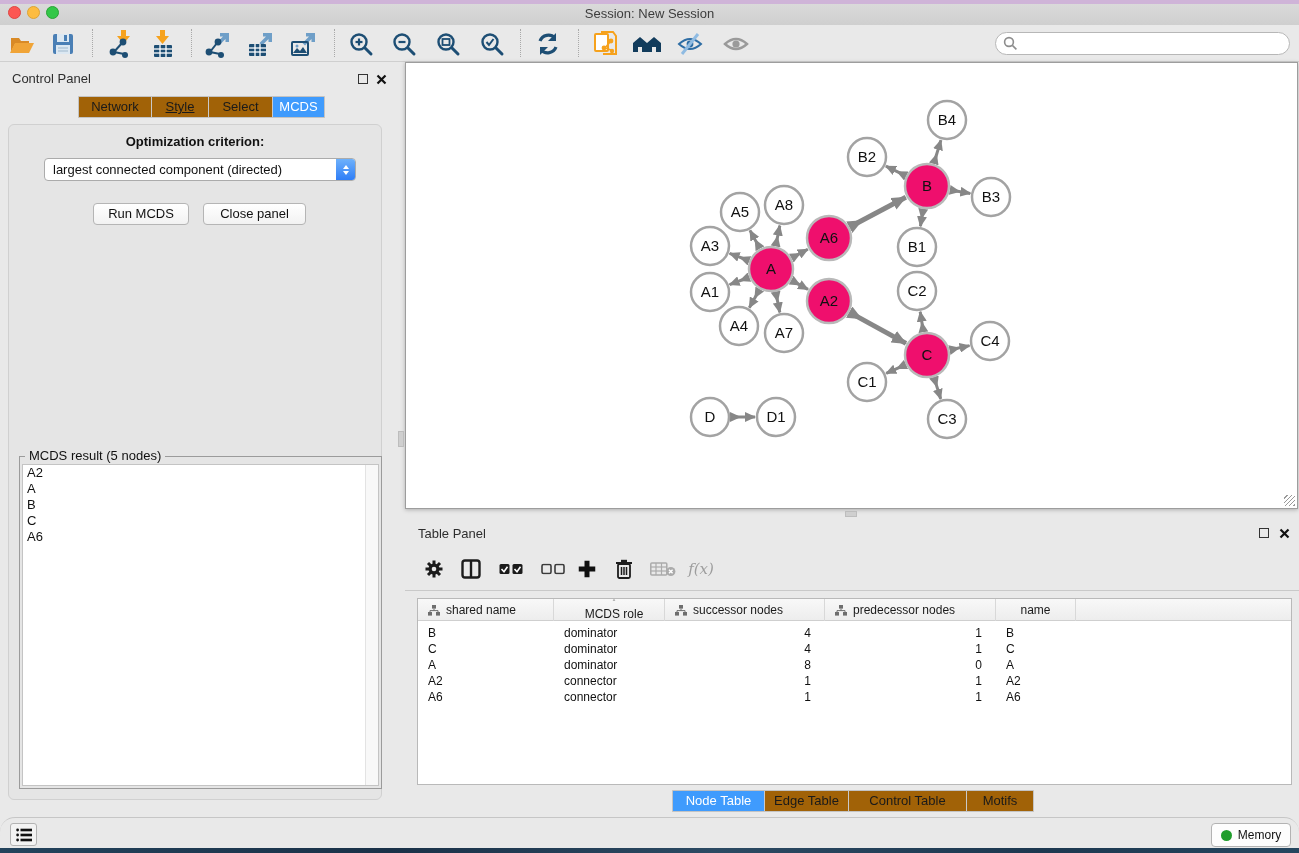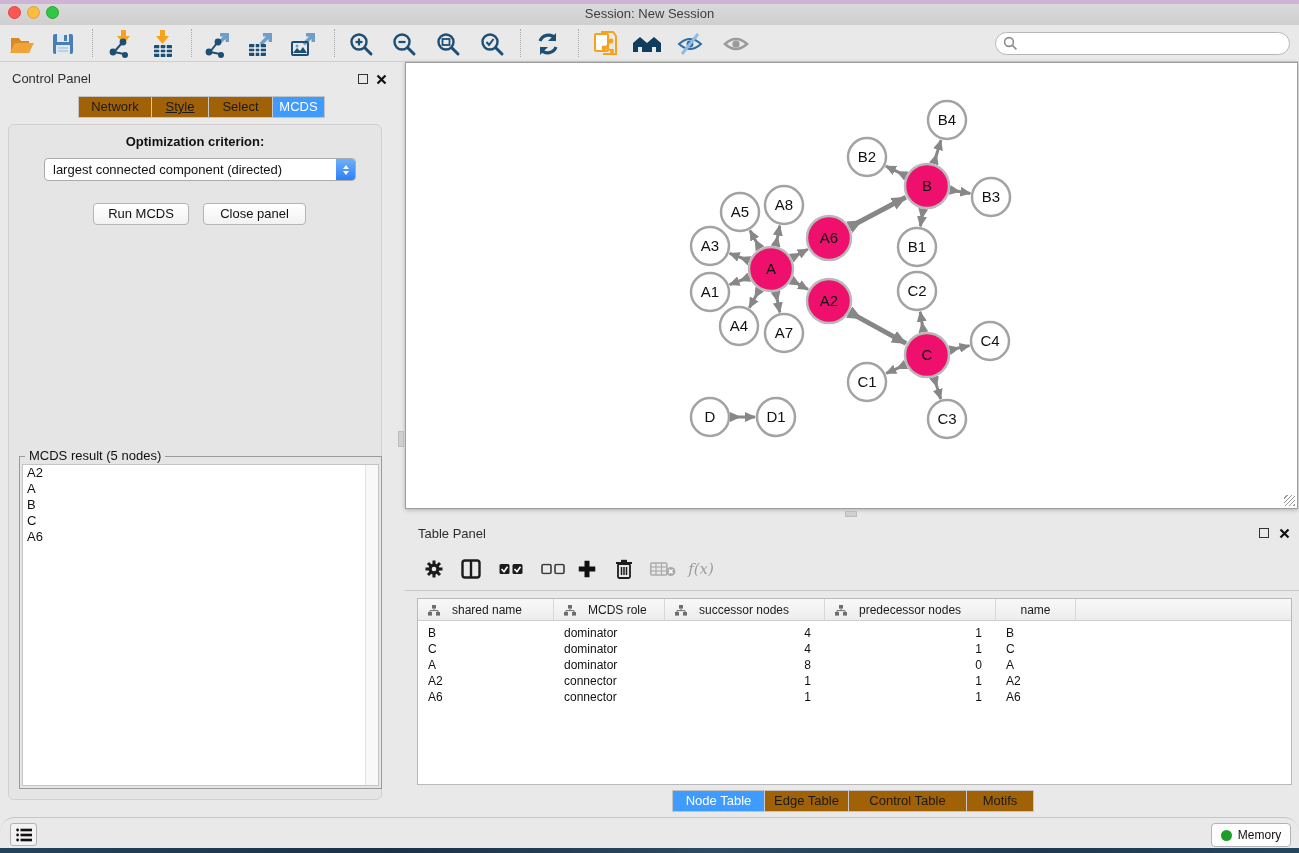--- a/index.html
+++ b/index.html
@@ -56,21 +56,21 @@
     background:repeating-linear-gradient(135deg, transparent 0 2px, #9a9a9a 2px 3px); }
   .splitter-h { position:absolute; background:#cfcfcf; border:1px solid #bdbdbd; }
 
   
   .table-panel { position:absolute; left:405px; top:520px; width:894px; height:296px; background:#e9e9e9; }
   .tp-toolbar { position:absolute; left:0; top:27px; width:894px; height:44px; border-bottom:1px solid #c9c9c9; }
   .tp-icon { position:absolute; top:50%; transform:translate(-50%,-50%); display:flex; align-items:center; justify-content:center; }
   .fx-label { font-family:"DejaVu Serif", serif; font-style:italic; font-size:15px; color:#9d9d9d; }
   .datatable { position:absolute; left:12px; top:78px; width:875px; height:187px; background:#fff; border:1px solid #b9b9b9; }
   .dt-header { position:absolute; left:0; top:0; right:0; height:22px; background:linear-gradient(#f8f8f8,#ededed); border-bottom:1px solid #cfcfcf; }
-  .dt-hcell { position:absolute; top:0; height:22px; display:flex; align-items:center; border-right:1px solid #d8d8d8; font-size:12px; color:#1a1a1a; padding-left:10px; gap:12px; }
+  .dt-hcell { position:absolute; top:0; height:22px; display:flex; align-items:center; border-right:1px solid #d8d8d8; font-size:12px; color:#1a1a1a; padding-left:10px; gap:6px; }
   .dt-row { position:absolute; left:0; right:0; height:16px; }
   .dt-cell { position:absolute; top:0; height:16px; font-size:12px; color:#111; line-height:16px; white-space:nowrap; }
 
   .bottom-tabs { position:absolute; left:672px; top:790px; height:22px; }
   .statusbar { position:absolute; left:0; top:817px; width:1299px; height:31px; background:#e9e9e9; border-top:1px solid #c6c6c6;border-radius:15px; }
   .list-btn { position:absolute; left:10px; top:5px; width:27px; height:23px; background:#f3f3f3; border:1px solid #b3b3b3; border-radius:3px; display:flex; align-items:center; justify-content:center; }
   .memory-btn { position:absolute; right:8px; top:5px; width:80px; height:24px; background:#fdfdfd; border:1px solid #b3b3b3; border-radius:4px; display:flex; align-items:center; justify-content:center; gap:6px; font-size:12px; color:#111; }
   .memory-dot { width:11px; height:11px; border-radius:50%; background:#1f9d2c; }
   .desktop-strip { position:absolute; left:0; top:848px; width:1299px; height:5px;
     background:linear-gradient(90deg,#23435c,#1a3148 30%,#2c4a63 55%,#1d3850 80%,#25465f); }
@@ -499,21 +499,21 @@
           <svg width="12" height="11" viewBox="0 0 12 11">
             <g fill="#6e6e6e">
               <rect x="4" y="0" width="4" height="3.6"></rect>
               <rect x="0" y="7" width="4" height="3.6"></rect>
               <rect x="8" y="7" width="4" height="3.6"></rect>
             </g>
             <path d="M6 3.6v2M2 7V5.6h8V7" fill="none" stroke="#6e6e6e" stroke-width="1"></path>
           </svg>
           <span>shared name</span>
         </div>
-        <div class="dt-hcell" style="left: 136px; width: 111px;">
+        <div class="dt-hcell" style="left: 136px; width: 111px; flex-direction: column;">
           <svg width="12" height="11" viewBox="0 0 12 11">
             <g fill="#6e6e6e">
               <rect x="4" y="0" width="4" height="3.6"></rect>
               <rect x="0" y="7" width="4" height="3.6"></rect>
               <rect x="8" y="7" width="4" height="3.6"></rect>
             </g>
             <path d="M6 3.6v2M2 7V5.6h8V7" fill="none" stroke="#6e6e6e" stroke-width="1"></path>
           </svg>
           <span>MCDS role</span>
         </div>

